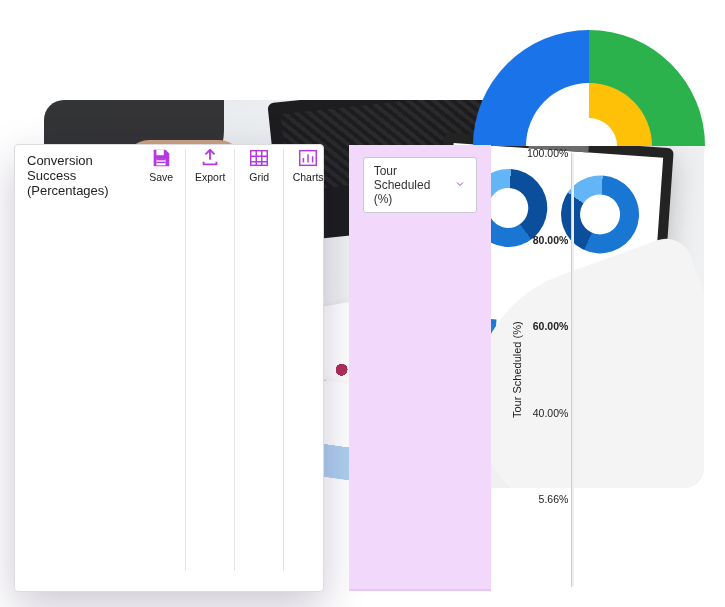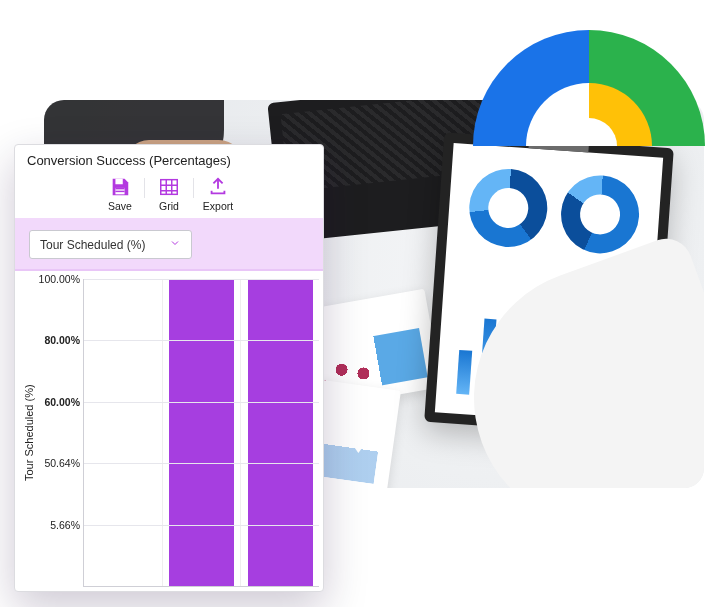--- a/index.html
+++ b/index.html
@@ -134,23 +134,24 @@
     position: absolute;
     left: 14px;
     top: 144px;
     width: 310px;
     height: 448px;
     background: #fff;
     border: 1px solid #dcdce0;
     border-radius: 4px;
     box-shadow: 0 16px 44px rgba(30,10,60,.22);
     display: flex;
-    flex-direction: column;
+    flex-direction: row;
     font-size: 12px;
     color: #222;
+    gap: 12px;
   }
   .panel-title {
     padding: 8px 12px 6px;
     font-size: 13px;
   }
   .toolbar {
     display: flex;
     padding: 0 4px 6px;
     justify-content: center;
   }
@@ -290,38 +291,47 @@
         <svg viewBox="0 0 24 24">
             <path d="M4 3h13l4 4v14H4z" fill="currentColor"></path>
             <rect x="7" y="3" width="8" height="6" fill="#fff"></rect>
             <rect x="7" y="13" width="10" height="7" fill="#fff"></rect>
             <rect x="7" y="13" width="10" height="1.6" fill="currentColor"></rect>
             <rect x="7" y="16" width="10" height="1.6" fill="currentColor"></rect>
           </svg>
       </div>
       <span class="lbl">Save</span>
     </div>
-    <div class="tool">
-      <div class="ic">
-        <svg viewBox="0 0 24 24">
-            <rect x="3" y="4" width="18" height="16"></rect>
-            <path d="M3 10h18M3 16h18M9 4v16M15 4v16"></path>
-          </svg>
-      </div>
-      <span class="lbl">Grid</span>
-    </div>
     <div class="tool export">
       <div class="ic">
         <svg viewBox="0 0 24 24">
             <path class="fill" d="M4 16v4h16v-4h-2v2H6v-2z"></path>
             <path d="M12 3v11" stroke-width="2"></path>
             <path d="M7 8l5-5 5 5" stroke-width="2"></path>
           </svg>
       </div>
       <span class="lbl">Export</span>
+    </div>
+    <div class="tool">
+      <div class="ic">
+        <svg viewBox="0 0 24 24">
+            <rect x="3" y="4" width="18" height="16"></rect>
+            <path d="M3 10h18M3 16h18M9 4v16M15 4v16"></path>
+          </svg>
+      </div>
+      <span class="lbl">Grid</span>
+    </div>
+    <div class="tool">
+      <div class="ic">
+        <svg viewBox="0 0 24 24">
+            <rect x="3" y="4" width="18" height="16"></rect>
+            <path d="M7 17v-5M12 17V8M17 17v-7"></path>
+          </svg>
+      </div>
+      <span class="lbl">Charts</span>
     </div>
   </div>
 
   <div class="dropdown-band">
     <div class="select">
       <span>Tour Scheduled (%)</span>
       <span class="chev">
         <svg width="12" height="12" viewBox="0 0 24 24">
             <path d="M6 9l6 6 6-6" fill="none" stroke="currentColor" stroke-width="2"></path>
           </svg>
@@ -340,21 +350,21 @@
             <div class="barcell">
               <div class="bar" style="height: 100%;"></div>
             </div>
             <div class="barcell">
               <div class="bar" style="height: 100%;"></div>
             </div>
           </div>
       <div class="gridline" style="top: 80%;"></div>
           <div class="ytick" style="top: 80%;">5.66%</div>
           <div class="gridline" style="top: 60%;"></div>
-          <div class="ytick" style="top: 60%;">50.64%</div>
+          <div class="ytick" style="top: 60%;">40.00%</div>
           <div class="gridline" style="top: 40%;"></div>
           <div class="ytick" style="top: 40%; font-weight: bold;">60.00%</div>
           <div class="gridline" style="top: 20%;"></div>
           <div class="ytick" style="top: 20%; font-weight: bold;">80.00%</div>
           <div class="gridline" style="top: 0%;"></div>
           <div class="ytick" style="top: 0%;">100.00%</div>
         </div>
     </div>
   </div>
 

